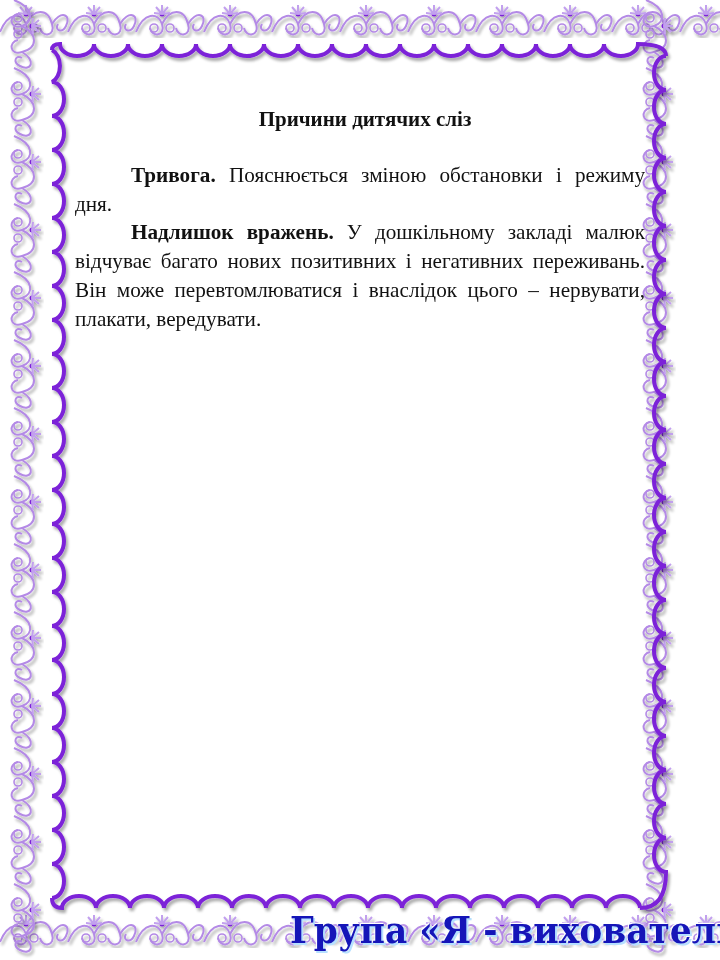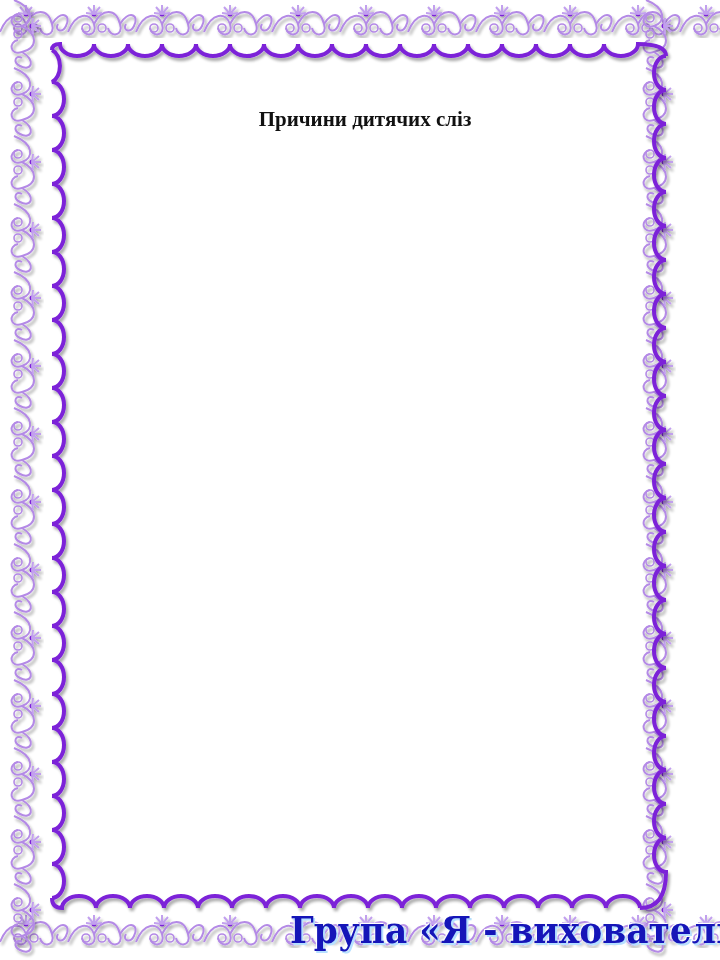--- a/index.html
+++ b/index.html
@@ -186,20 +186,22 @@
       A12,17 0 0 0 52,320 A12,17 0 0 0 52,286 A12,17 0 0 0 52,252 A12,17 0 0 0 52,218
       A12,17 0 0 0 52,184 A12,17 0 0 0 52,150 A12,17 0 0 0 52,116 A12,17 0 0 0 52,82
       A12,17 0 0 0 52,50"></path>
   </g>
 
 </svg>
 
 <div class="content">
   <div class="title">Причини дитячих сліз</div>
 
-
-
-
-
+  <p class="para"><b>Тривога.</b><span> Пояснюється зміною обстановки і режиму дня.</span></p>
+
+
+
+
+  <p class="para"><b>Надлишок вражень.</b><span> У дошкільному закладі малюк відчуває багато нових позитивних і негативних переживань. Він може перевтомлюватися і внаслідок цього – нервувати, плакати, вередувати.</span></p>
 
 </div>
 
 <div class="footer">Група «Я - вихователь»</div>
 
 </body></html>

